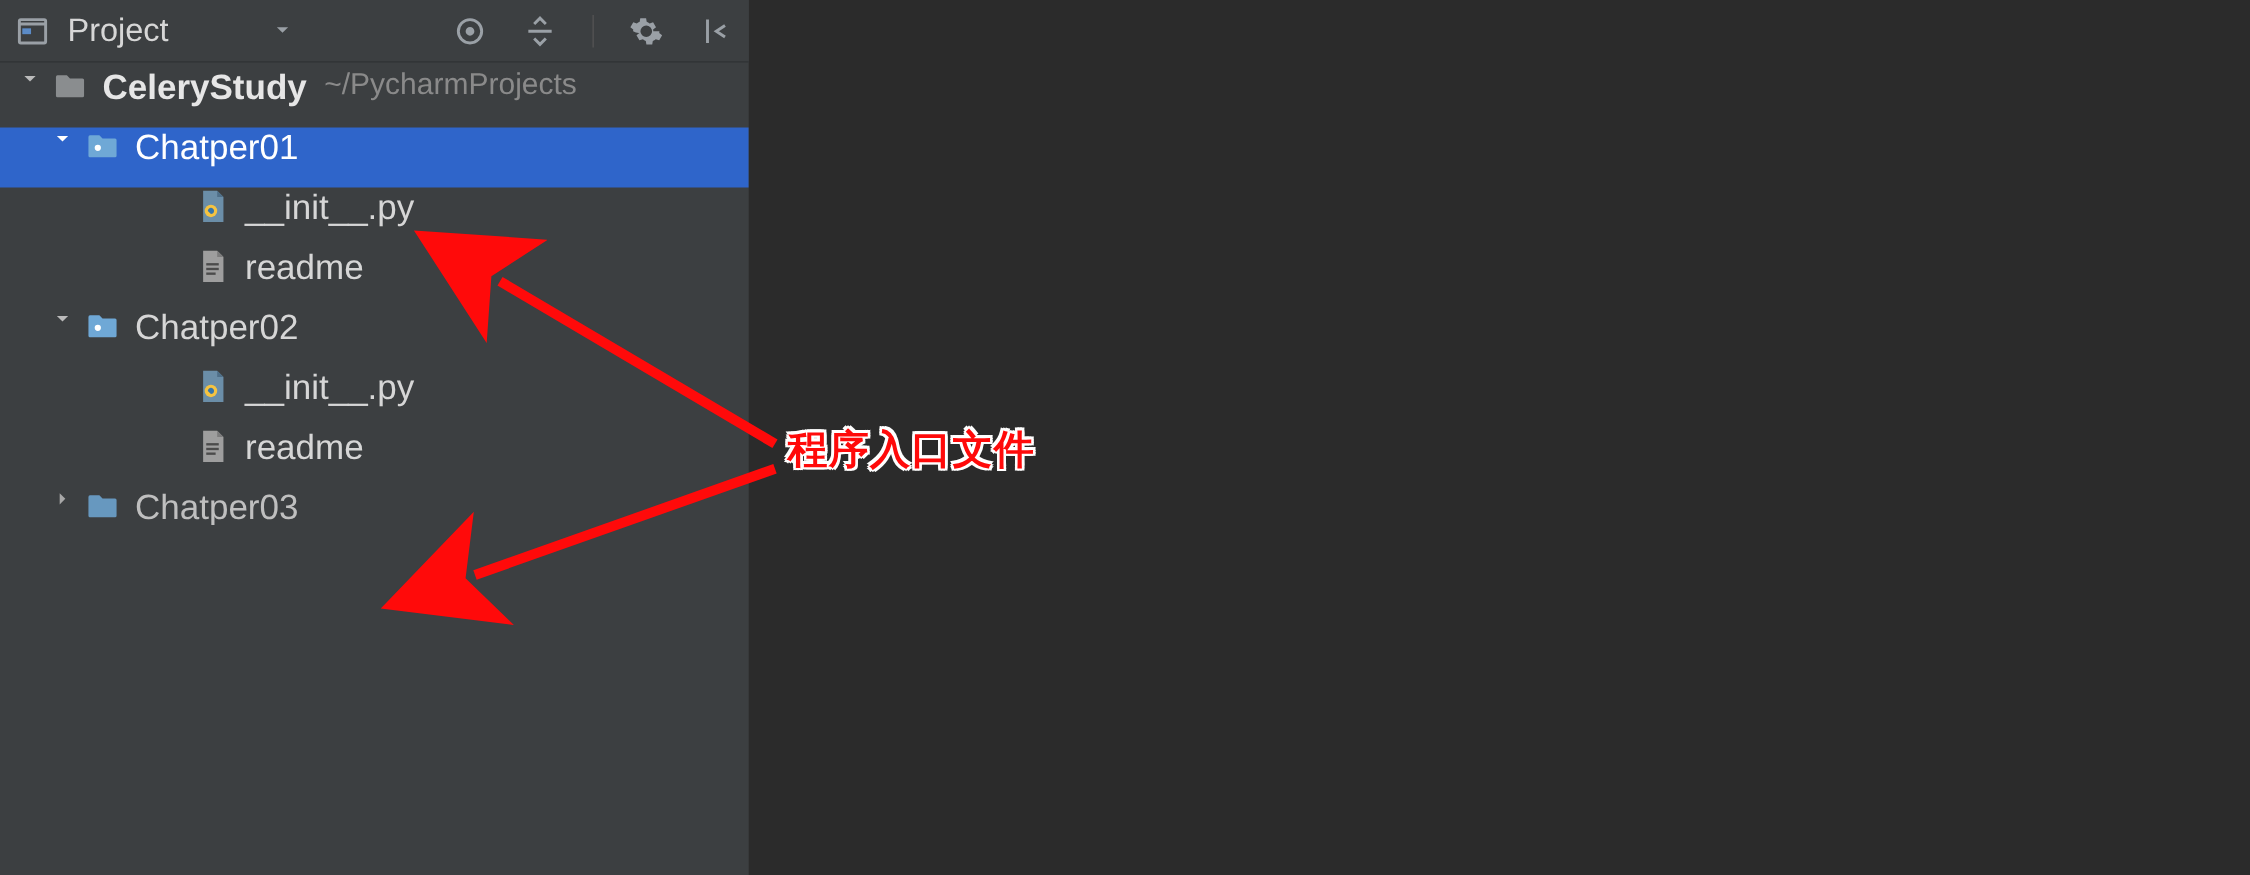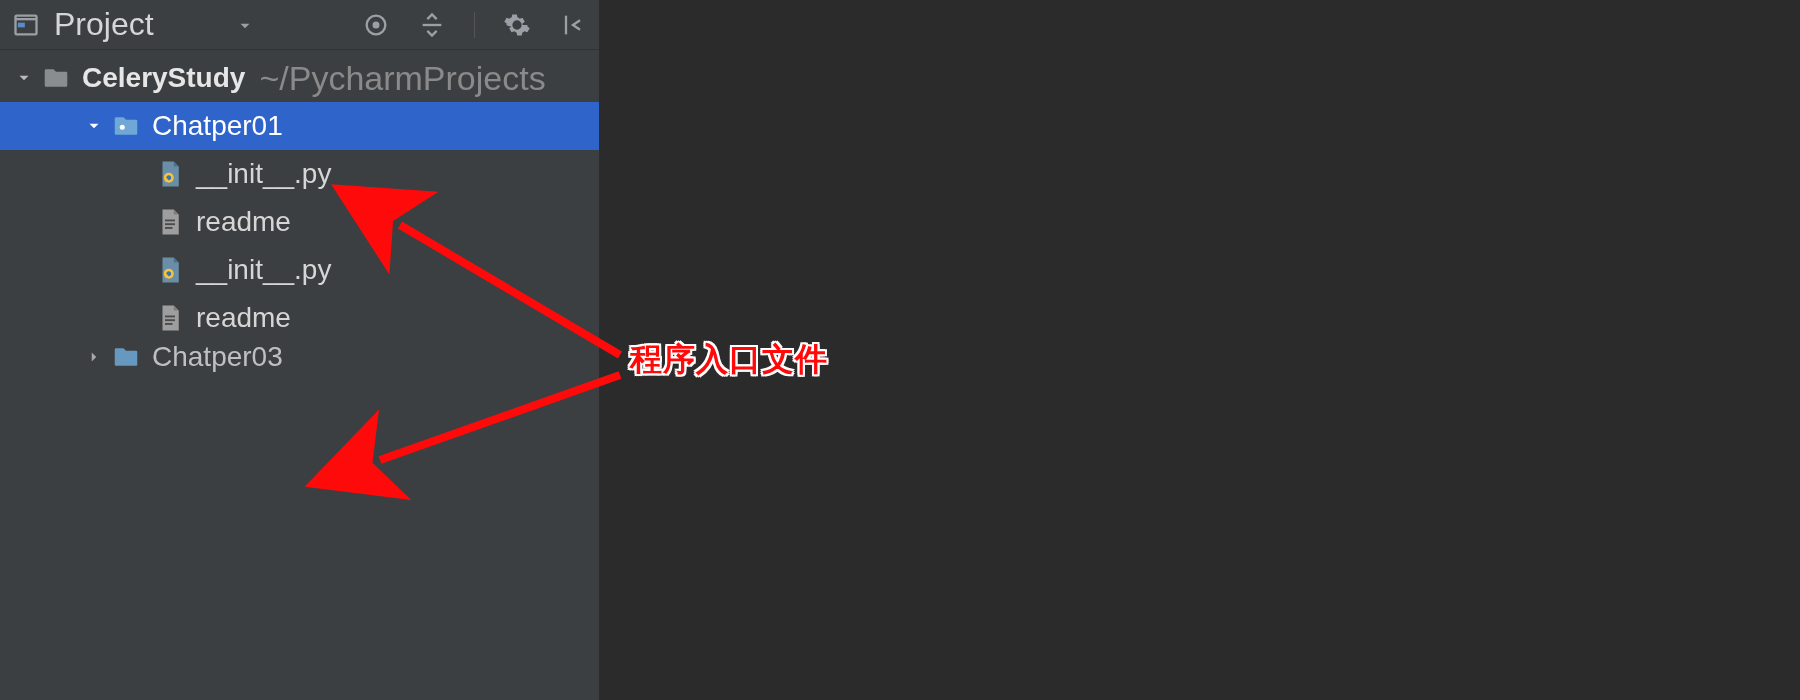--- a/index.html
+++ b/index.html
@@ -1,42 +1,42 @@
 <!DOCTYPE html>
 <html><head>
 <meta charset="utf-8">
 <style>
   * { box-sizing: border-box; margin: 0; padding: 0; }
   html, body { width: 1800px; height: 700px; overflow: hidden; font-family: "Helvetica Neue", Arial, sans-serif; }
   body { background: #2b2b2b; display: flex; }
   .sidebar { width: 600px; height: 100%; background: #3c3f41; color: #bbbbbb; display: flex; flex-direction: column; position: relative; border-right: 1px solid #2b2b2b; }
   .editor-area { flex: 1; background: #2b2b2b; position: relative; }
   
-  .project-toolbar { height: 50px; background: #3c3f41; display: flex; align-items: center; padding: 0 12px; border-bottom: 1px solid #2f3335; font-size: 32px; }
+  .project-toolbar { height: 50px; background: #3c3f41; display: flex; align-items: center; padding: 0 12px; border-bottom: 1px solid #2f3335; font-size: 26px; }
   .toolbar-left { display: flex; align-items: center; gap: 14px; }
   .toolbar-right { margin-left: auto; display: flex; align-items: center; gap: 28px; }
   .toolbar-dropdown { color: #aaa; margin-left: 68px; }
   .toolbar-icon { color: #9aa0a6; display: inline-flex; align-items: center; }
   .toolbar-icon svg { width: 28px; height: 28px; }
   .sep { width: 1px; height: 26px; background: #555; }
   
   .tree { flex: 1; overflow: hidden; padding-top: 4px; font-size: 28px; }
-  .tree-row { display: flex; align-items: center; height: 48px; padding-left: 10px; white-space: nowrap; }
+  .tree-row { display: flex; align-items: flex-start; height: 48px; padding-left: 10px; white-space: nowrap; }
   .tree-row.selected { background: #2f65ca; }
   .tree-row.selected .node-label, .tree-row.selected .node-path { color: #ffffff; }
   .arrow { width: 28px; display: inline-flex; justify-content: center; color: #bbbbbb; font-size: 22px; }
   .arrow svg { width: 18px; height: 18px; }
   .indent-1 { padding-left: 10px; }
-  .indent-2 { padding-left: 80px; }
+  .indent-2 { padding-left: 36px; }
   .indent-3 { padding-left: 152px; }
   .icon { width: 36px; display: inline-flex; justify-content: center; align-items: center; margin-right: 8px; }
   .icon svg { width: 30px; height: 30px; }
   .node-label { color: #d6d6d6; }
   .node-label.bold { font-weight: 700; color: #e6e6e6; }
-  .node-path { color: #8a8a8a; margin-left: 14px; font-size: 34px; }
+  .node-path { color: #8a8a8a; margin-left: 14px; font-size: 24px; }
   
   .annotation-text {
     position: absolute; left: 630px; top: 338px; font-size: 32px; font-weight: 700;
     color: #ff0a0a;
     text-shadow: -2px -2px 0 #fff, 2px -2px 0 #fff, -2px 2px 0 #fff, 2px 2px 0 #fff,
                  -2px 0 0 #fff, 2px 0 0 #fff, 0 -2px 0 #fff, 0 2px 0 #fff;
     letter-spacing: 1px;
   }
   .annotation-overlay { position: absolute; inset: 0; pointer-events: none; }
 </style>
@@ -142,20 +142,34 @@
             <path d="M15 2v4h4" fill="#7c7c7c"></path>
             <rect x="8" y="10" width="8" height="1.5" fill="#4b4b4b"></rect>
             <rect x="8" y="13" width="8" height="1.5" fill="#4b4b4b"></rect>
             <rect x="8" y="16" width="6" height="1.5" fill="#4b4b4b"></rect>
           </svg>
       </span>
       <span class="node-label">readme</span>
     </div>
 
 
+    <div class="tree-row indent-2">
+      <span class="arrow">
+        <svg viewBox="0 0 24 24">
+            <path d="M6 9l6 6 6-6" fill="#bbbbbb"></path>
+          </svg>
+      </span>
+      <span class="icon">
+        <svg viewBox="0 0 24 24">
+            <path d="M3 6a1 1 0 011-1h6l2 2h8a1 1 0 011 1v10a1 1 0 01-1 1H4a1 1 0 01-1-1V6z" fill="#6fa8d6"></path>
+            <circle cx="9" cy="13" r="2" fill="#ffffff"></circle>
+          </svg>
+      </span>
+      <span class="node-label">Chatper02</span>
+    </div>
 
     <div class="tree-row indent-3">
       <span class="icon">
         <svg viewBox="0 0 24 24">
             <path d="M6 2h9l4 4v16H6z" fill="#6b8ea8"></path>
             <path d="M15 2v4h4" fill="#4f6f88"></path>
             <circle cx="11" cy="15" r="4" fill="#f5c341"></circle>
             <path d="M9 15c0-1 1-2 2-2s2 1 2 2-1 2-2 2" fill="#3776ab"></path>
           </svg>
       </span>

